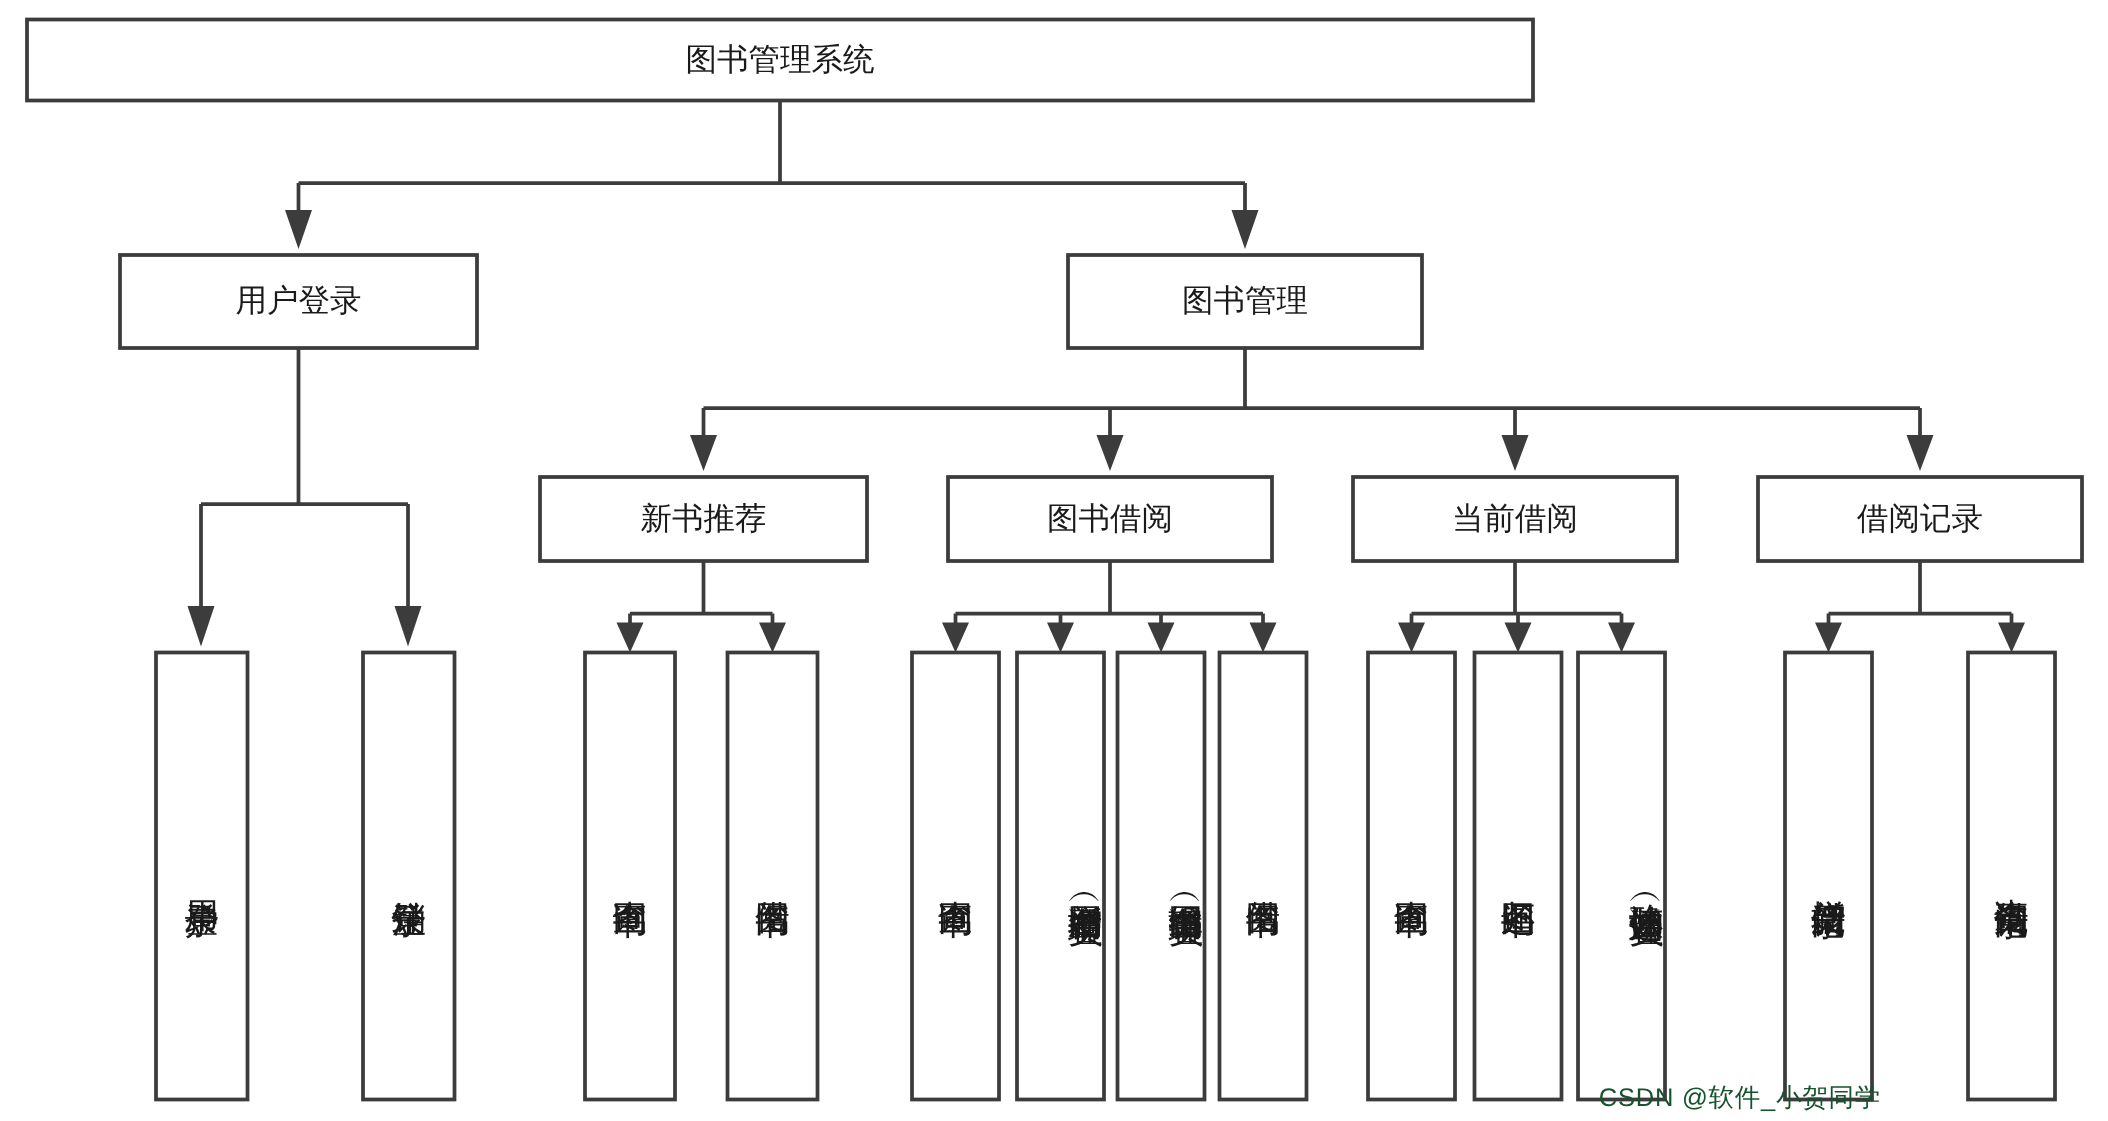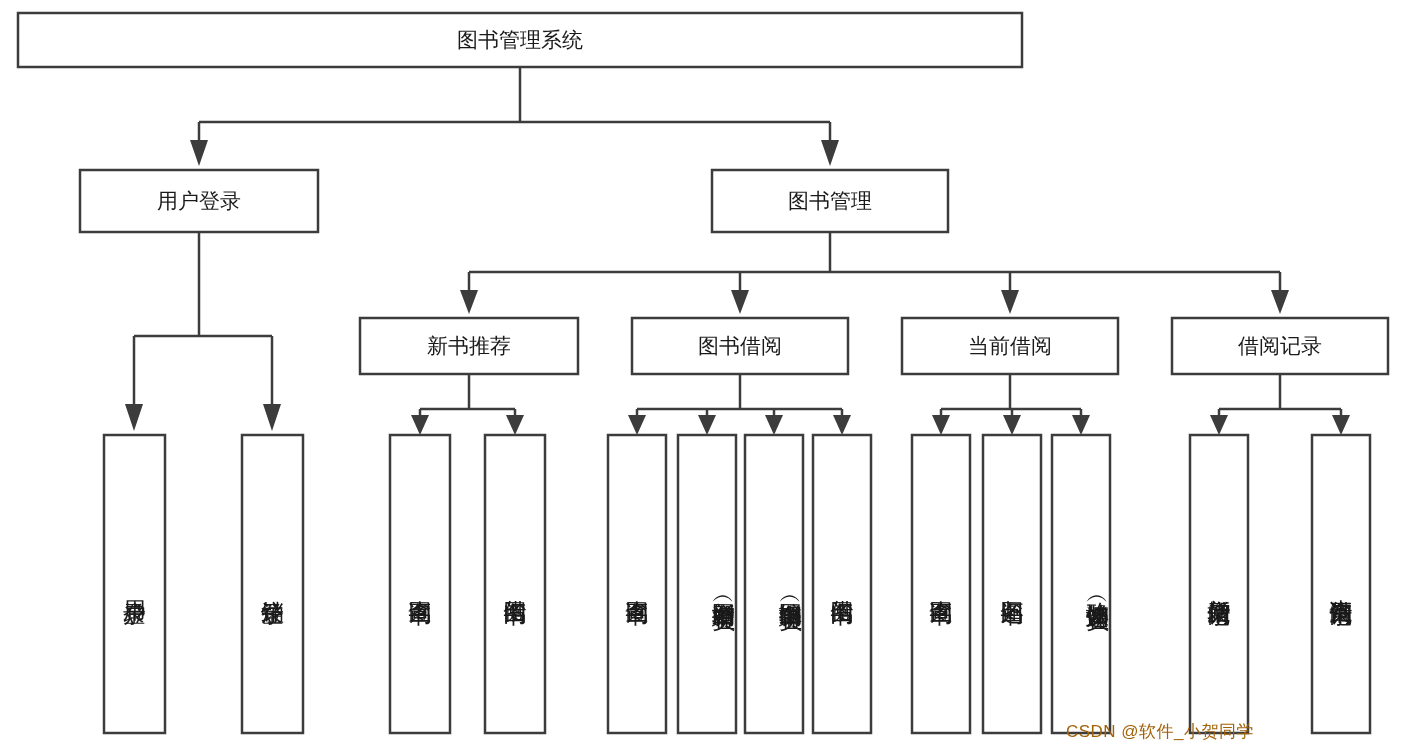--- a/index.html
+++ b/index.html
@@ -62,21 +62,21 @@
     justify-content: center;
     white-space: nowrap;
     pointer-events: none;
   }
   .watermark {
     position: absolute;
     right: 8px;
     bottom: 4px;
     font-family: "Liberation Sans", "DejaVu Sans", sans-serif;
     font-size: 17px;
-    color: #a16207;
+    color: #14532d;
     letter-spacing: 0.5px;
     white-space: nowrap;
   }
 </style>
 </head>
 <body>
 
 <div id="diagram-root">
 
   <svg class="diagram-svg" viewBox="0 0 1405 747">

